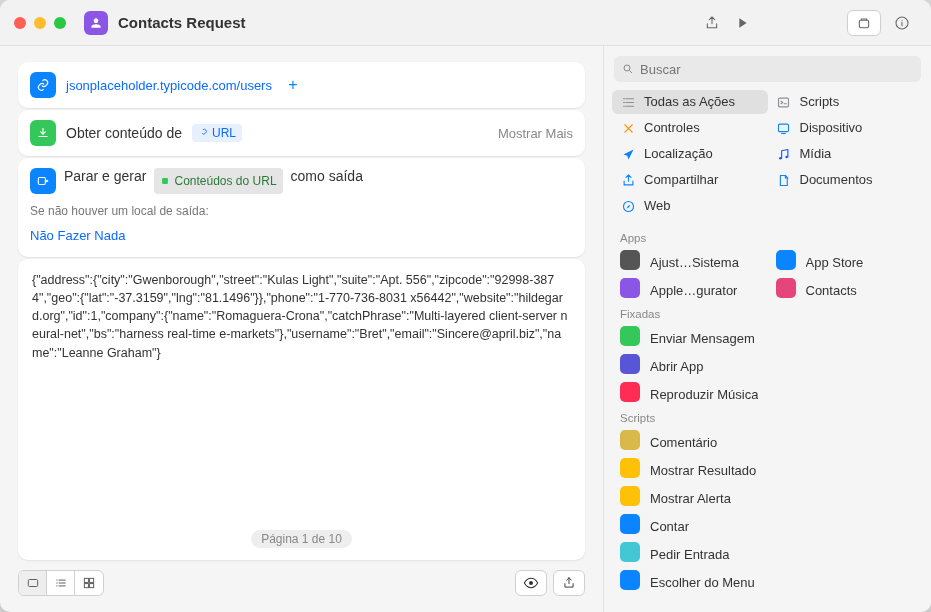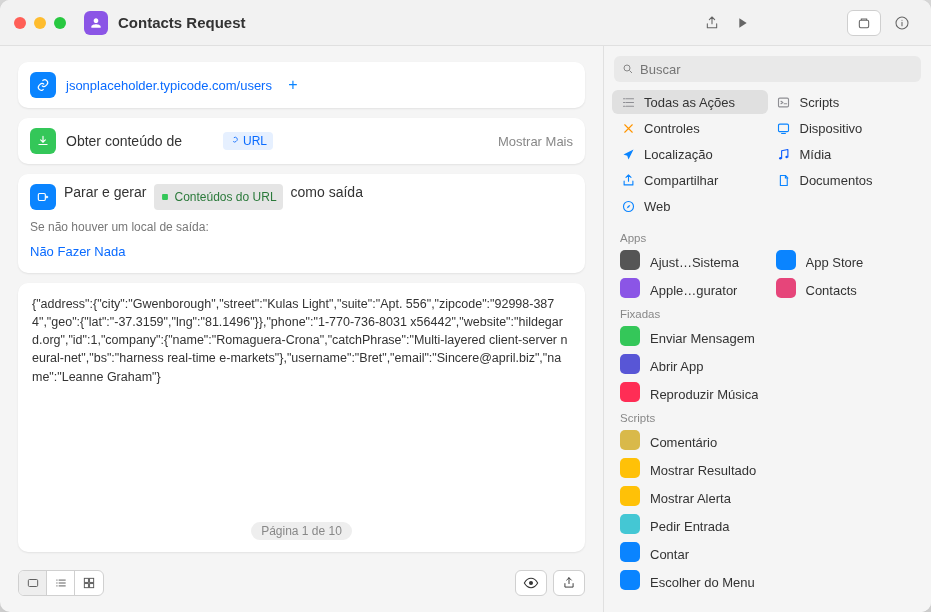--- a/index.html
+++ b/index.html
@@ -12,33 +12,33 @@
 .tl.yellow { background: #febc2e; }
 .tl.green { background: #28c840; }
 .app-icon { width: 24px; height: 24px; background: #8b55e6; border-radius: 6px; margin-left: 18px; display: flex; align-items: center; justify-content: center; }
 .app-icon svg { width: 14px; height: 14px; fill: white; }
 .title { font-size: 15px; font-weight: 600; color: #333; margin-left: 10px; }
 .title-spacer { flex: 1; }
 .tb-btn { width: 30px; height: 26px; display: flex; align-items: center; justify-content: center; color: #555; cursor: pointer; }
 .tb-btn svg { width: 16px; height: 16px; stroke: #666; fill: none; stroke-width: 1.6; }
 .tb-btn.pill { width: 34px; height: 26px; border: 1px solid #cfcfcf; border-radius: 6px; background: #fff; margin-right: 6px; }
 .body { flex: 1; display: flex; min-height: 0; }
-.editor { flex: 1; padding: 16px 18px; display: flex; flex-direction: column; gap: 10px; overflow: hidden; }
+.editor { flex: 1; padding: 16px 18px; display: flex; flex-direction: column; gap: 2px; overflow: hidden; }
 .card { background: #fff; border-radius: 10px; box-shadow: 0 1px 2px rgba(0,0,0,0.08); padding: 10px 12px; display: flex; align-items: center; gap: 10px; }
 .card.output-card { flex-direction: column; align-items: stretch; gap: 6px; }
 .action-icon { width: 26px; height: 26px; border-radius: 6px; display: flex; align-items: center; justify-content: center; flex-shrink: 0; }
 .ai-blue { background: #0a84ff; }
 .ai-green { background: #34c759; }
 .ai-blueout { background: #0a84ff; }
 .action-icon svg { width: 14px; height: 14px; fill: white; }
 .url-text { color: #0a6bff; font-size: 13px; font-weight: 500; }
 .plus-chip { width: 22px; height: 22px; border-radius: 11px; display: flex; align-items: center; justify-content: center; color: #0a84ff; font-size: 16px; font-weight: 300; }
 .action-title { font-size: 14px; color: #333; font-weight: 500; }
 .token { display: inline-flex; align-items: center; gap: 4px; background: #e5e5e5; border-radius: 4px; padding: 2px 6px; font-size: 12px; color: #2b7a3b; font-weight: 500; }
-.token.blue { background: #e6f0ff; color: #0a6bff; margin-left: 31px; }
+.token.blue { background: #e6f0ff; color: #0a6bff; }
 .token svg { width: 10px; height: 10px; }
 .show-more { color: #888; font-size: 13px; margin-left: auto; cursor: pointer; }
 .como { font-size: 14px; color: #333; font-weight: 500; }
 .out-row { display: flex; gap: 8px; }
 .subhead { font-size: 12px; color: #777; margin-top: 4px; font-weight: 500; }
 .dowhat { color: #0a6bff; font-size: 13px; font-weight: 500; padding: 4px 0; }
 .output-box { background: #fff; border-radius: 10px; box-shadow: 0 1px 2px rgba(0,0,0,0.08); padding: 12px 14px; flex: 1; display: flex; flex-direction: column; }
 .json-text { font-size: 12.5px; color: #333; line-height: 1.45; word-break: break-all; font-family: -apple-system, sans-serif; flex: 1; }
 .pager { text-align: center; font-size: 12px; color: #888; margin-top: 4px; background: #eee; border-radius: 10px; padding: 2px 10px; align-self: center; }
 .bottombar { display: flex; align-items: center; gap: 6px; padding-top: 8px; }
@@ -47,21 +47,21 @@
 .bb-seg .seg:last-child { border-right: none; }
 .bb-seg .seg.active { background: #eee; }
 .bb-spacer { flex: 1; }
 .bb-icon { width: 32px; height: 26px; border: 1px solid #d0d0d0; border-radius: 6px; background: #fff; display: flex; align-items: center; justify-content: center; }
 .sidebar { width: 328px; border-left: 1px solid #e0e0e0; background: #f5f5f5; display: flex; flex-direction: column; overflow-y: auto; }
 .search-wrap { padding: 10px 10px 8px; }
 .search { display: flex; align-items: center; gap: 6px; background: #e9e9e9; border-radius: 6px; padding: 4px 8px; height: 26px; }
 .search svg { width: 12px; height: 12px; stroke: #888; fill: none; stroke-width: 2; }
 .search input { border: none; background: transparent; outline: none; font-size: 13px; color: #555; flex: 1; }
 .cat-grid { display: grid; grid-template-columns: 1fr 1fr; gap: 2px 0; padding: 0 8px 8px; }
-.cat { display: flex; align-items: center; gap: 8px; padding: 4px 8px; font-size: 13px; color: #333; border-radius: 6px; cursor: pointer; }
+.cat { display: flex; align-items: flex-start; gap: 8px; padding: 4px 8px; font-size: 13px; color: #333; border-radius: 6px; cursor: pointer; }
 .cat.selected { background: #e0e0e0; }
 .cat-icon { width: 16px; height: 16px; display: flex; align-items: center; justify-content: center; }
 .cat-icon svg { width: 15px; height: 15px; }
 .section-label { font-size: 11.5px; color: #888; font-weight: 500; padding: 6px 16px 2px; }
 .app-row { display: flex; align-items: flex-end; gap: 10px; padding: 4px 16px; font-size: 13px; color: #333; cursor: pointer; }
 .app-row .appicon { width: 20px; height: 20px; border-radius: 5px; display: flex; align-items: center; justify-content: center; font-size: 12px; color: white; flex-shrink: 0; }
 .app-grid { display: grid; grid-template-columns: 1fr 1fr; padding: 0 8px; }
 .app-grid .app-row { padding: 4px 8px; }
 .app-row .label { white-space: nowrap; overflow: hidden; text-overflow: ellipsis; }
 </style>
@@ -334,27 +334,27 @@
           </div>
           <div class="app-row">
             <div class="appicon" style="background:#ffc107"></div>
             <span class="label">Mostrar Resultado</span>
           </div>
           <div class="app-row">
             <div class="appicon" style="background:#ffc107"></div>
             <span class="label">Mostrar Alerta</span>
           </div>
           <div class="app-row">
+            <div class="appicon" style="background:#0a84ff"></div>
+            <span class="label">Contar</span>
+          </div>
+          <div class="app-row">
             <div class="appicon" style="background:#44c7d4"></div>
             <span class="label">Pedir Entrada</span>
           </div>
           <div class="app-row">
             <div class="appicon" style="background:#0a84ff"></div>
-            <span class="label">Contar</span>
-          </div>
-          <div class="app-row">
-            <div class="appicon" style="background:#0a84ff"></div>
             <span class="label">Escolher do Menu</span>
           </div>
         </div>
     </div>
   </div>
 </div>
 
 </body></html>

